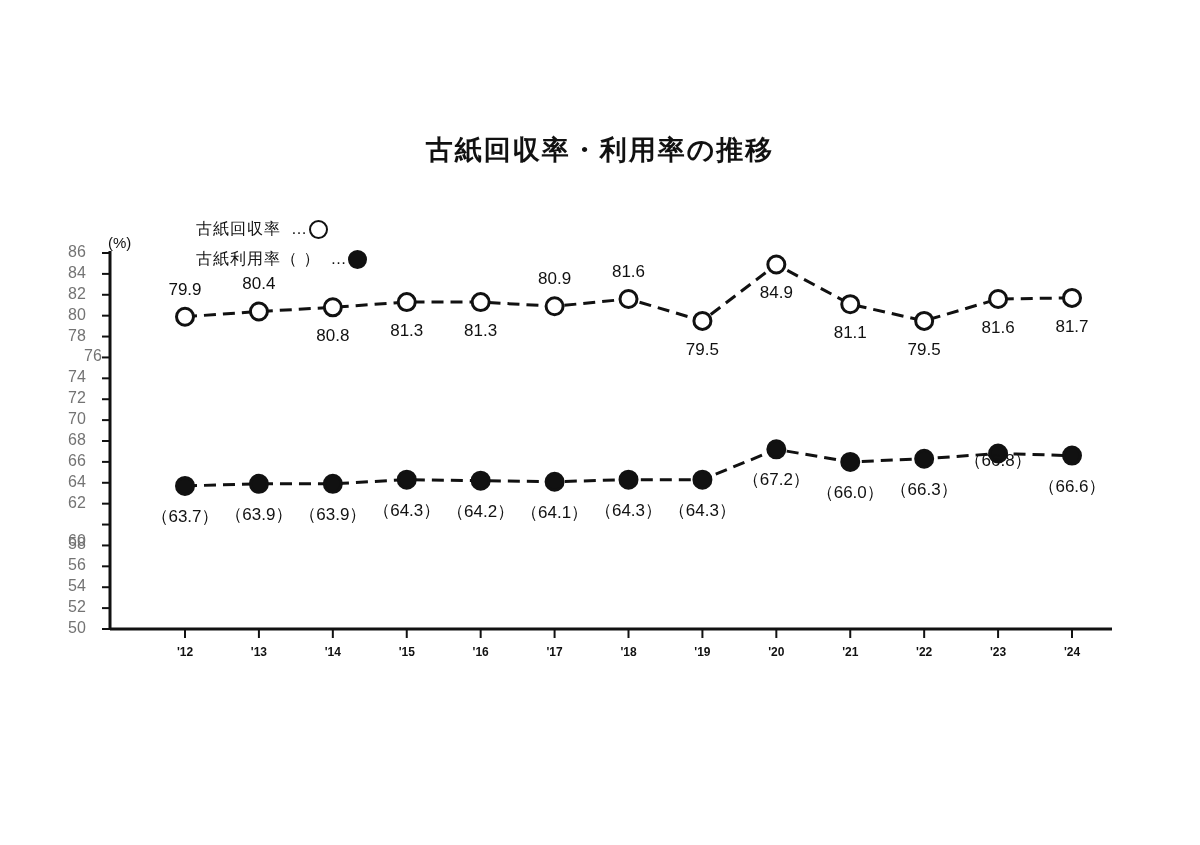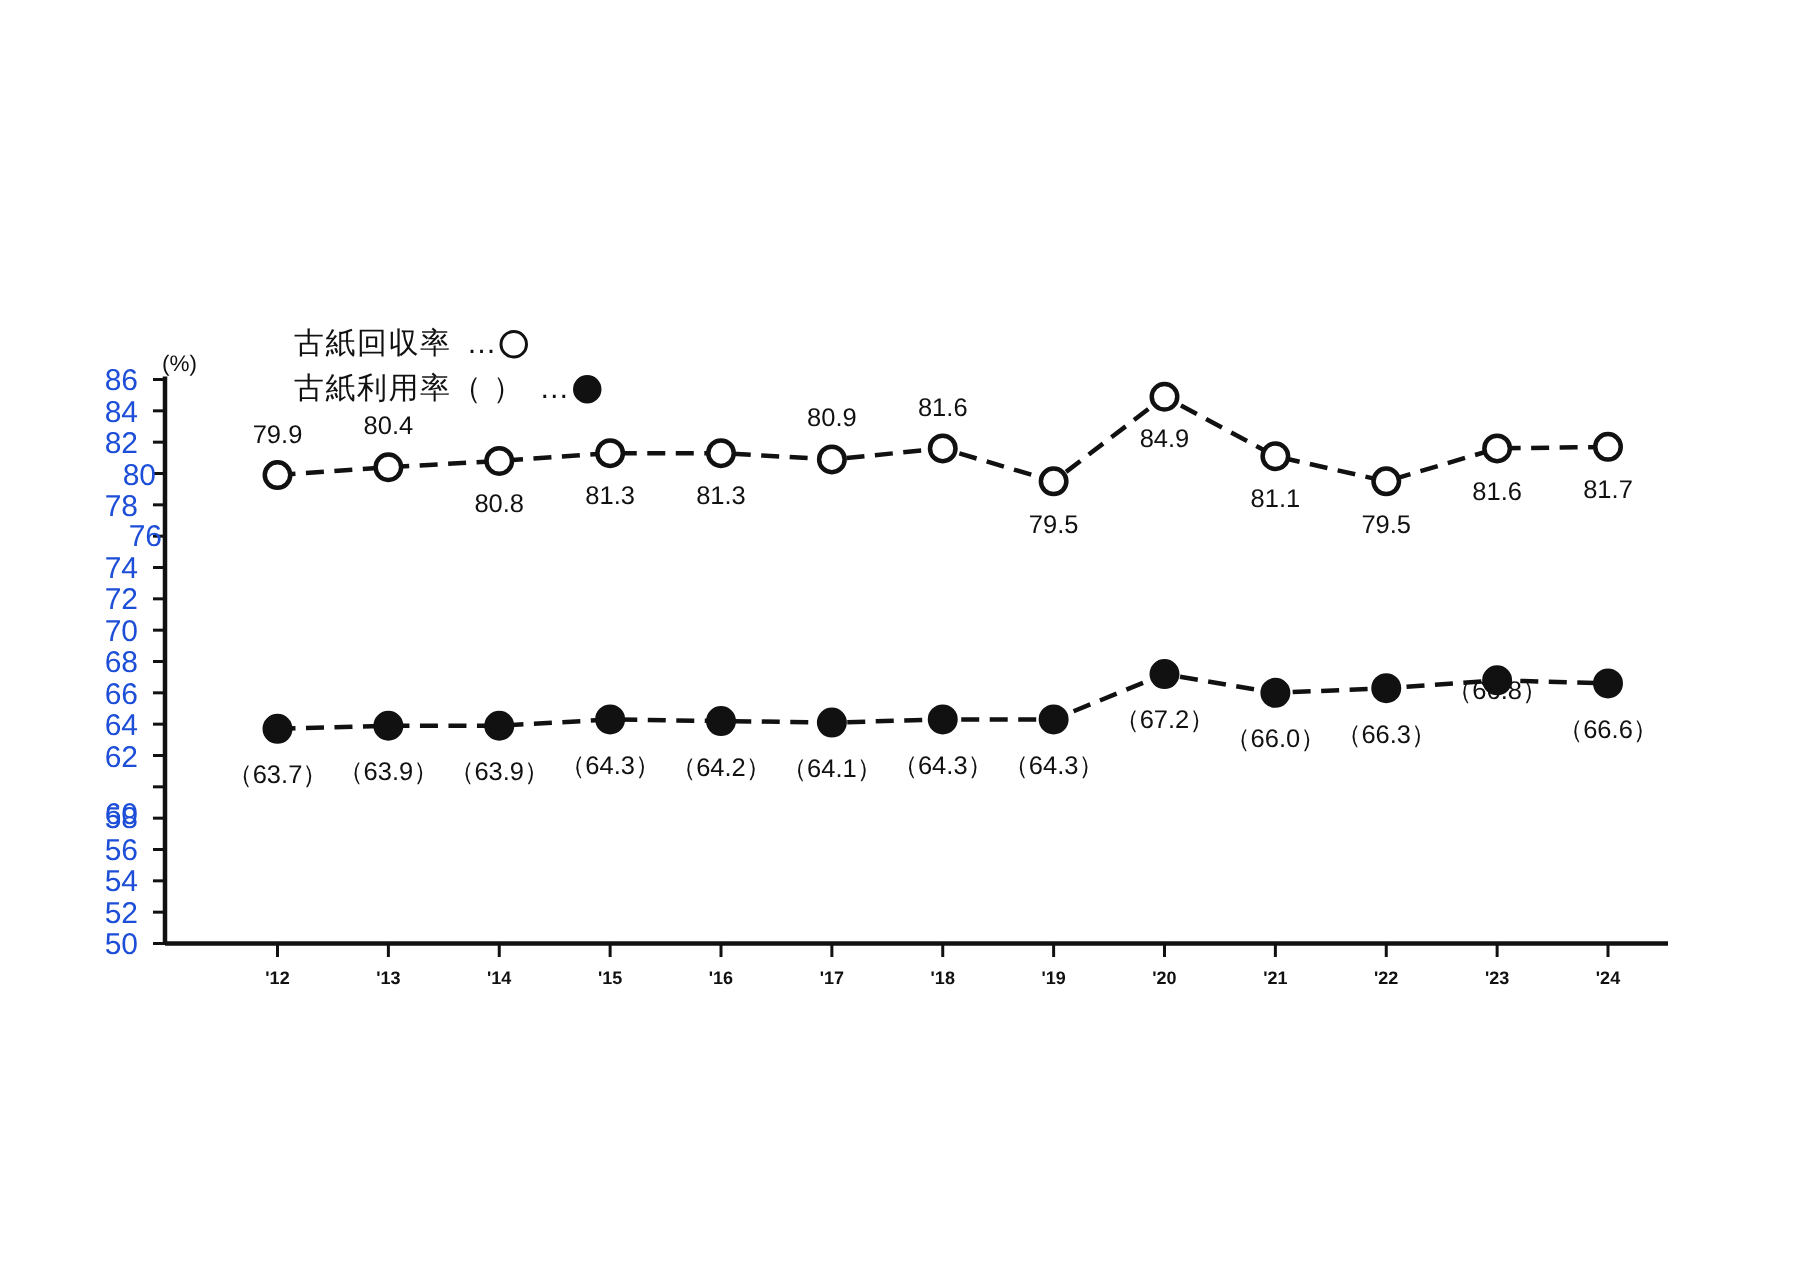--- a/index.html
+++ b/index.html
@@ -36,21 +36,21 @@
     position: absolute;
     left: 108px;
     top: 234px;
     font-size: 15px;
     color: #111;
   }
   .legend {
     position: absolute;
     left: 196px;
     top: 214px;
-    font-size: 20px;
+    font-size: 16px;
     line-height: 30px;
     color: #111;
     white-space: nowrap;
   }
   .legend-row {
     display: flex;
     align-items: center;
     height: 30px;
   }
   .legend-label { letter-spacing: 1px; }
@@ -64,24 +64,24 @@
   }
   .legend-marker-filled {
     display: inline-block;
     width: 15px; height: 15px;
     border: 2px solid #111;
     border-radius: 50%;
     background: #111;
   }
   .y-tick {
     position: absolute;
-    font-size: 20px;
-    text-align: right;
+    font-size: 16px;
+    text-align: center;
     width: 30px;
-    color: #1d4ed8;
+    color: #737373;
   }
   .x-tick {
     position: absolute;
     font-size: 12px;
     font-weight: bold;
     text-align: center;
     width: 60px;
     color: #111;
   }
   .dl {
@@ -99,20 +99,21 @@
     font-size: 19px;
     color: #111;
     white-space: nowrap;
   }
 </style>
 </head>
 <body>
 
 <div id="chart-root">
 
+  <div class="chart-title">古紙回収率・利用率の推移</div>
 
   <div class="unit-label">(%)</div>
 
   <div class="legend">
     <div class="legend-row">
       <span class="legend-label">古紙回収率</span>
       <span class="legend-dots">…</span>
       <span class="legend-marker-open"></span>
     </div>
     <div class="legend-row">
@@ -184,21 +185,21 @@
       <circle cx="850.25" cy="461.8888888888889" r="8.5" fill="#111" stroke="#111" stroke-width="3"></circle>
       <circle cx="924.1666666666667" cy="458.7555555555556" r="8.5" fill="#111" stroke="#111" stroke-width="3"></circle>
       <circle cx="998.0833333333334" cy="453.53333333333336" r="8.5" fill="#111" stroke="#111" stroke-width="3"></circle>
       <circle cx="1072" cy="455.62222222222226" r="8.5" fill="#111" stroke="#111" stroke-width="3"></circle>
     </svg>
 
   <div id="y-ticks">
       <div class="y-tick" style="left: 62px; top: 243px;">86</div>
       <div class="y-tick" style="left: 62px; top: 263.889px;">84</div>
       <div class="y-tick" style="left: 62px; top: 284.778px;">82</div>
-      <div class="y-tick" style="left: 74px; top: 305.667px;">80</div>
+      <div class="y-tick" style="left: 62px; top: 305.667px;">80</div>
       <div class="y-tick" style="left: 62px; top: 326.556px;">78</div>
       <div class="y-tick" style="left: 78px; top: 347.444px;">76</div>
       <div class="y-tick" style="left: 62px; top: 368.333px;">74</div>
       <div class="y-tick" style="left: 62px; top: 389.222px;">72</div>
       <div class="y-tick" style="left: 62px; top: 410.111px;">70</div>
       <div class="y-tick" style="left: 62px; top: 431px;">68</div>
       <div class="y-tick" style="left: 62px; top: 451.889px;">66</div>
       <div class="y-tick" style="left: 62px; top: 472.778px;">64</div>
       <div class="y-tick" style="left: 62px; top: 493.667px;">62</div>
       <div class="y-tick" style="left: 62px; top: 532px;">60</div>

